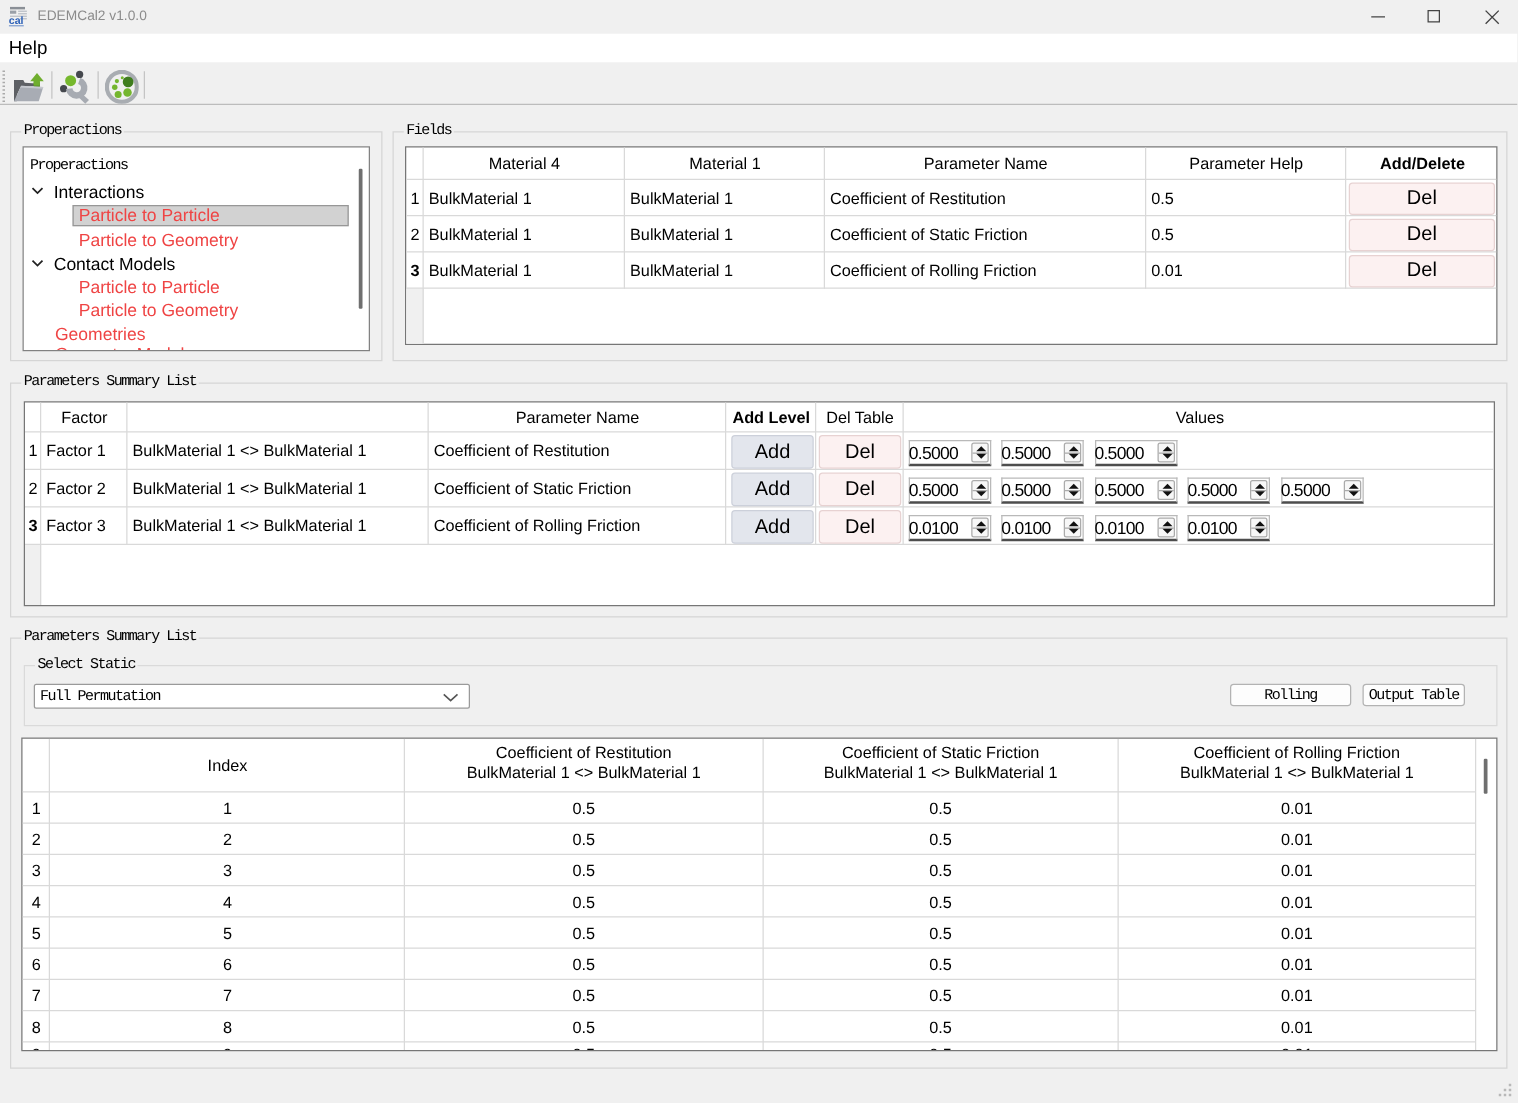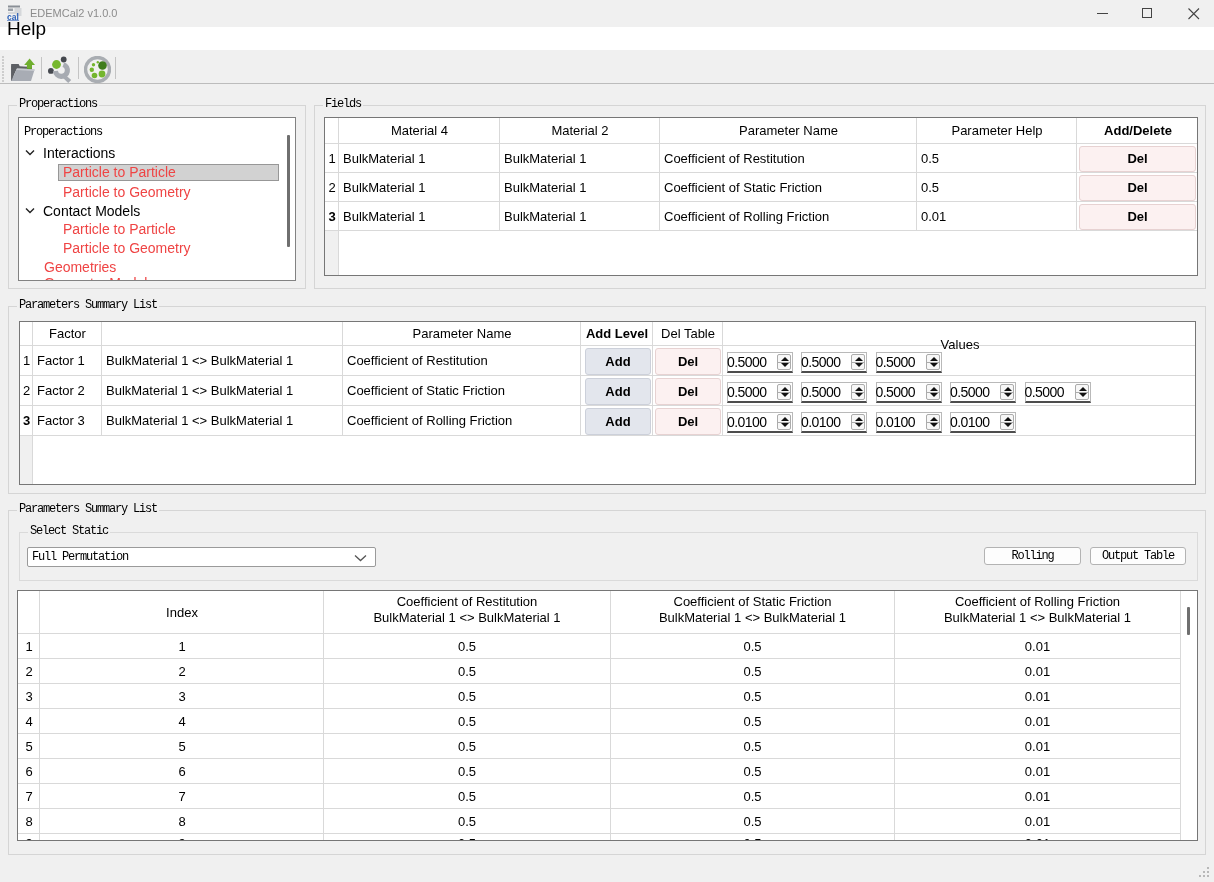--- a/index.html
+++ b/index.html
@@ -3,33 +3,33 @@
 <style>
 *{margin:0;padding:0;box-sizing:border-box}
 html,body{width:1214px;height:882px;overflow:hidden}
 body{position:relative;background:#f0f0f0;font-family:"Liberation Sans",sans-serif;font-size:13px;color:#000}
 .abs{position:absolute}
 .m{font-family:"Liberation Mono",monospace;font-size:12px;letter-spacing:-1.2px}
 
 #titlebar{left:0;top:0;width:1214px;height:27px;background:#f0f0f0}
 #title{left:30px;top:0;height:27px;line-height:27px;color:#8c8c8c;font-size:11px}
 #menubar{left:0;top:27px;width:1214px;height:23px;background:#fff}
-#help{left:7px;top:17px;height:23px;line-height:23px;font-size:19px}
+#help{left:7px;top:27px;height:23px;line-height:23px;font-size:15px}
 #toolbar{left:0;top:50px;width:1214px;height:34px;background:#f0f0f0;border-bottom:1px solid #bcbcbc}
 .tsep{width:1px;height:22px;top:57px;background:#c4c4c4}
 
 .gb{border:1px solid #d5d5d5;background:#f0f0f0}
 .gl{position:absolute;top:-9px;background:#f0f0f0;padding:0 2px;white-space:nowrap}
 
 .tbl{background:#fff;border:1px solid #767676}
 .vline{position:absolute;top:0;bottom:0;width:1px;background:#d9d9d9}
 .hline{position:absolute;left:0;right:0;height:1px;background:#d9d9d9}
 .cell{position:absolute;white-space:nowrap;overflow:hidden}
 .ctr{text-align:center}
-.btn{position:absolute;border-radius:3px;text-align:center;font-weight:bold;font-size:13px}
+.btn{position:absolute;border-radius:3px;text-align:center;font-weight:normal;font-size:16px}
 .del{background:#fcf1f1;border:1px solid #e7d2d2}
 .add{background:#e3e6ed;border:1px solid #ccd0da}
 .spin{position:absolute;width:66px;height:21px;background:#fff;border:1px solid #b9b9b9;border-bottom:2px solid #4d4d4d}
 .spin .tx{position:absolute;left:-1px;top:0;height:19px;line-height:19px;font-size:14px;letter-spacing:-0.55px}
 .spinner{position:absolute;right:1px;top:1px;width:14px;height:16px;background:#f7f7f7;border:1px solid #ababab;border-radius:2px}
 .spinner:before,.spinner:after{content:"";position:absolute;left:3px;width:0;height:0;border-left:4px solid transparent;border-right:4px solid transparent}
 .spinner:before{top:2px;border-bottom:4px solid #111}
 .spinner:after{bottom:2px;border-top:4px solid #111}
 .spinner .mid{position:absolute;left:0;right:0;top:7px;height:1px;background:#ababab}
 .pbtn{position:absolute;height:18px;background:#fdfdfd;border:1px solid #b3b3b3;border-radius:3px;text-align:center;line-height:16px}
@@ -124,21 +124,21 @@
 <div class="vline" style="left:13px;bottom:0"></div>
 <div class="vline" style="left:174px;bottom:44px"></div>
 <div class="vline" style="left:334px;bottom:44px"></div>
 <div class="vline" style="left:591px;bottom:44px"></div>
 <div class="vline" style="left:751px;bottom:44px"></div>
 <div class="hline" style="top:25px"></div>
 <div class="hline" style="top:54px"></div>
 <div class="hline" style="top:83px"></div>
 <div class="hline" style="top:112px"></div>
 <div class="cell ctr" style="left:14px;top:0;width:161px;height:26px;line-height:26px">Material 4</div>
-<div class="cell ctr" style="left:175px;top:0;width:160px;height:26px;line-height:26px">Material 2</div>
+<div class="cell ctr" style="left:175px;top:0;width:160px;height:26px;line-height:26px">Material 1</div>
 <div class="cell ctr" style="left:335px;top:0;width:257px;height:26px;line-height:26px">Parameter Name</div>
 <div class="cell ctr" style="left:592px;top:0;width:160px;height:26px;line-height:26px">Parameter Help</div>
 <div class="cell ctr" style="left:752px;top:0;width:122px;height:26px;line-height:26px;font-weight:bold">Add/Delete</div>
 <div class="cell ctr" style="left:0;top:26px;width:14px;height:29px;line-height:29px">1</div>
 <div class="cell ctr" style="left:0;top:55px;width:14px;height:29px;line-height:29px">2</div>
 <div class="cell ctr" style="left:0;top:84px;width:14px;height:29px;line-height:29px;font-weight:bold">3</div>
 <div class="cell" style="left:18px;top:26px;width:155px;height:29px;line-height:29px">BulkMaterial 1</div>
 <div class="cell" style="left:179px;top:26px;width:154px;height:29px;line-height:29px">BulkMaterial 1</div>
 <div class="cell" style="left:339px;top:26px;width:251px;height:29px;line-height:29px">Coefficient of Restitution</div>
 <div class="cell" style="left:596px;top:26px;width:154px;height:29px;line-height:29px">0.5</div>
@@ -167,21 +167,21 @@
 <div class="vline" style="left:632px;bottom:48px"></div>
 <div class="vline" style="left:702px;bottom:48px"></div>
 <div class="hline" style="top:23px"></div>
 <div class="hline" style="top:53px"></div>
 <div class="hline" style="top:83px"></div>
 <div class="hline" style="top:113px"></div>
 <div class="cell ctr" style="left:13px;top:0;width:69px;height:24px;line-height:24px">Factor</div>
 <div class="cell ctr" style="left:323px;top:0;width:238px;height:24px;line-height:24px">Parameter Name</div>
 <div class="cell ctr" style="left:561px;top:0;width:72px;height:24px;line-height:24px;font-weight:bold">Add Level</div>
 <div class="cell ctr" style="left:633px;top:0;width:70px;height:24px;line-height:24px">Del Table</div>
-<div class="cell ctr" style="left:703px;top:11px;width:474px;height:40px;line-height:24px">Values</div>
+<div class="cell ctr" style="left:703px;top:0;width:474px;height:40px;line-height:24px">Values</div>
 <div class="cell ctr" style="left:0;top:24px;width:13px;height:30px;line-height:30px">1</div>
 <div class="cell ctr" style="left:0;top:54px;width:13px;height:30px;line-height:30px">2</div>
 <div class="cell ctr" style="left:0;top:84px;width:13px;height:30px;line-height:30px;font-weight:bold">3</div>
 <div class="cell" style="left:17px;top:24px;width:64px;height:30px;line-height:30px">Factor 1</div>
 <div class="cell" style="left:86px;top:24px;width:236px;height:30px;line-height:30px">BulkMaterial 1 &lt;&gt; BulkMaterial 1</div>
 <div class="cell" style="left:327px;top:24px;width:233px;height:30px;line-height:30px">Coefficient of Restitution</div>
 <div class="cell" style="left:17px;top:54px;width:64px;height:30px;line-height:30px">Factor 2</div>
 <div class="cell" style="left:86px;top:54px;width:236px;height:30px;line-height:30px">BulkMaterial 1 &lt;&gt; BulkMaterial 1</div>
 <div class="cell" style="left:327px;top:54px;width:233px;height:30px;line-height:30px">Coefficient of Static Friction</div>
 <div class="cell" style="left:17px;top:84px;width:64px;height:30px;line-height:30px">Factor 3</div>
@@ -273,21 +273,21 @@
 <div class="abs gb" style="left:19px;top:531.5px;width:1179px;height:49px;border-color:#dadada">
 <span class="gl m" style="left:8px">Select Static</span>
   </div>
 <div class="abs" id="combo" style="left:27px;top:547px;width:349px;height:20px;background:#fff;border:1px solid #9a9a9a;border-radius:2px">
 <span class="m abs" style="left:4px;top:2px">Full Permutation</span>
 <svg class="abs" style="right:8px;top:6px" width="13" height="8">
       <path d="M1,1.5 L6.5,6.5 L12,1.5" stroke="#555" stroke-width="1.3" fill="none"></path>
     </svg>
 </div>
 <div class="pbtn m" style="left:984px;top:547px;width:97px">Rolling</div>
-<div class="pbtn m" style="left:1090px;top:547px;width:96px">Output Table</div>
+<div class="pbtn m" style="left:1090px;top:547px;width:82px">Output Table</div>
 <div class="abs tbl" id="btbl" style="left:17px;top:590px;width:1181px;height:251px;overflow:hidden">
 <div class="vline" style="left:21px;bottom:0"></div>
 <div class="vline" style="left:305px;bottom:0"></div>
 <div class="vline" style="left:591.5px;bottom:0"></div>
 <div class="vline" style="left:876px;bottom:0"></div>
 <div class="vline" style="left:1161.5px;bottom:0"></div>
 <div class="hline" style="top:42px;right:17.5px"></div>
 <div class="hline" style="top:67px;right:17.5px"></div>
 <div class="hline" style="top:92px;right:17.5px"></div>
 <div class="hline" style="top:117px;right:17.5px"></div>

